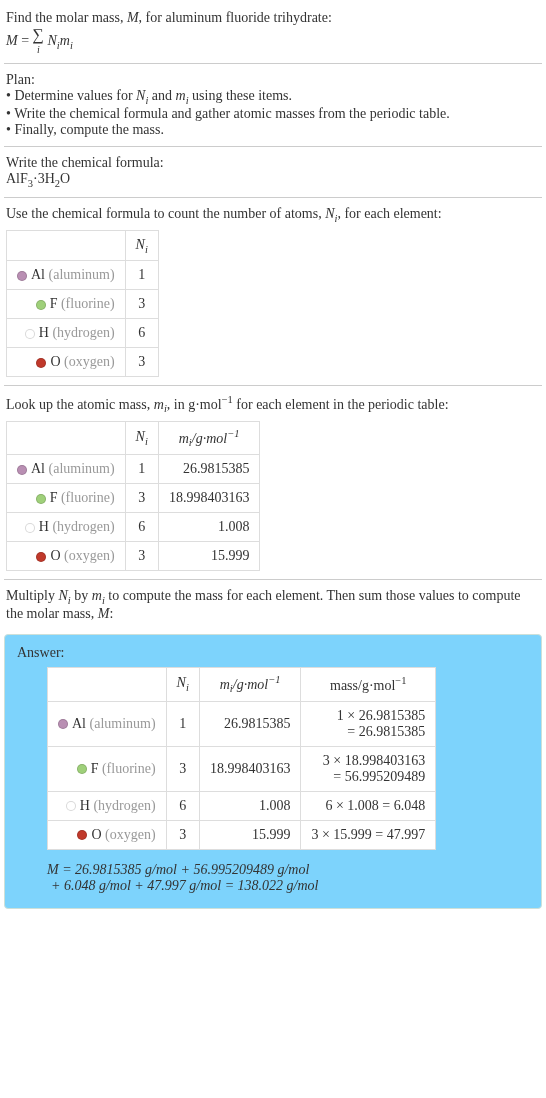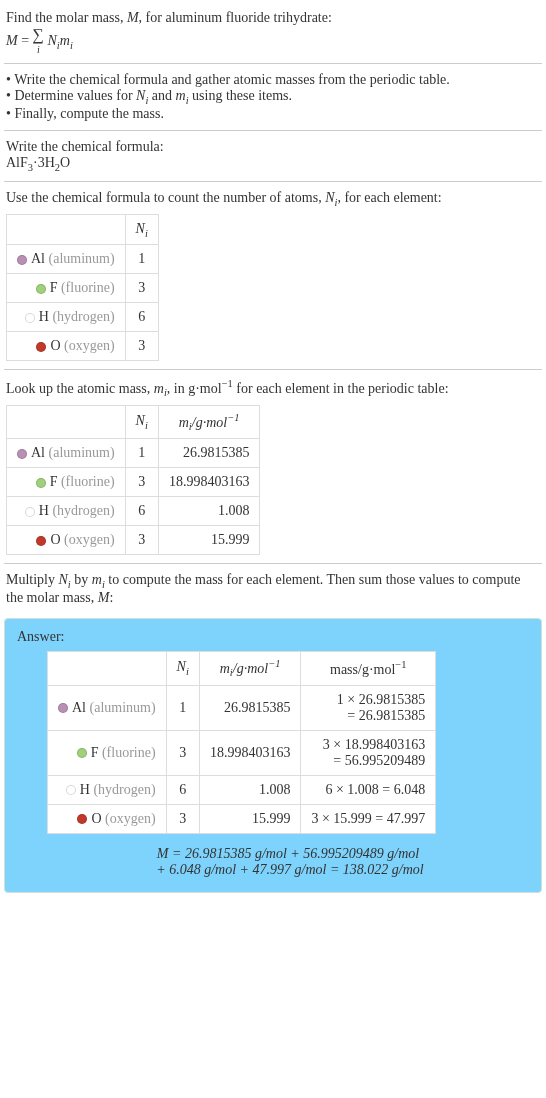--- a/index.html
+++ b/index.html
@@ -44,21 +44,21 @@
 .el-name { color: #999; }
 .answer-box {
   border: 1px solid #cde0d9;
   background: #7dd3fc;
   border-radius: 4px;
   padding: 10px 12px 14px 12px;
   margin-top: 6px;
 }
 .answer-box .label { margin-bottom: 6px; }
 .answer-box table.data { background: #fff; margin-left: 30px; }
-.final-eq { margin: 12px 0 0 30px; font-style: italic; text-align: center; }
+.final-eq { margin: 12px 0 0 30px; font-style: italic; }
 .indent { margin-left: 4px; }
 </style>
 </head>
 <body>
 
 <div class="section">
   <div>
     <span>Find the molar mass, </span><span class="italic">M</span><span>, for aluminum fluoride trihydrate:</span>
   </div>
   <div class="formula" style="margin-top:2px;">
@@ -67,24 +67,25 @@
     <span style="display:inline-block; vertical-align:middle; text-align:center; line-height:0.9;">
       <span style="font-size:16px;">∑</span><br>
       <span class="italic" style="font-size:10px;">i</span>
     </span>
     <span class="italic">N</span><span class="sub italic">i</span><span class="italic">m</span><span class="sub italic">i</span>
   </div>
 </div>
 <hr class="hr">
 
 <div class="section">
+  <div>Plan:</div>
+  <div>
+    <span>• Determine values for </span><span class="italic">N</span><span class="sub italic">i</span><span> and </span><span class="italic">m</span><span class="sub italic">i</span><span> using these items.</span>
+  </div>
   <div>• Write the chemical formula and gather atomic masses from the periodic table.</div>
-  <div>
-    <span>• Determine values for </span><span class="italic">N</span><span class="sub italic">i</span><span> and </span><span class="italic">m</span><span class="sub italic">i</span><span> using these items.</span>
-  </div>
   <div>• Finally, compute the mass.</div>
 </div>
 <hr class="hr">
 
 <div class="section">
   <div>Write the chemical formula:</div>
   <div class="formula">
     <span>AlF</span><span class="sub">3</span><span>·3H</span><span class="sub">2</span><span>O</span>
   </div>
 </div>

